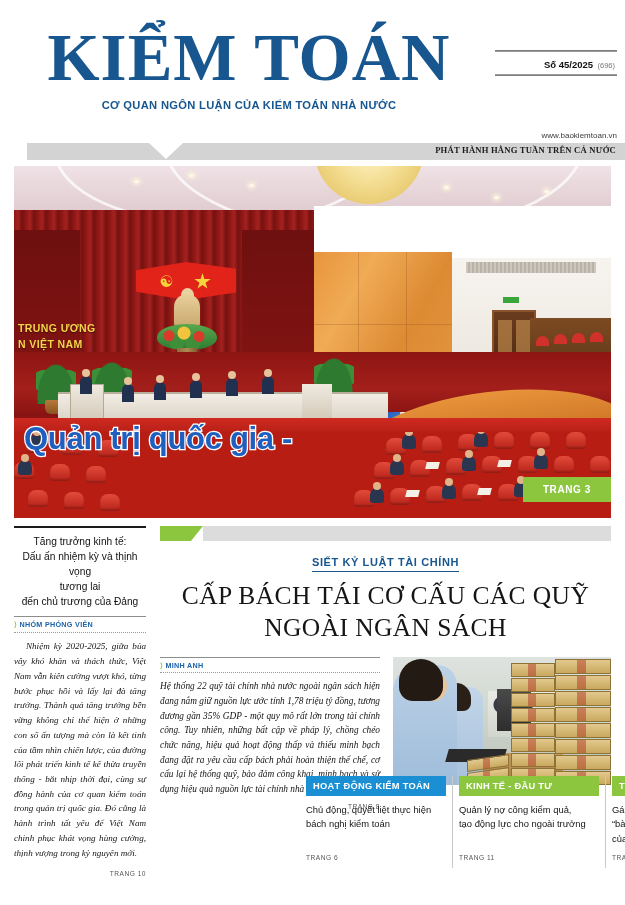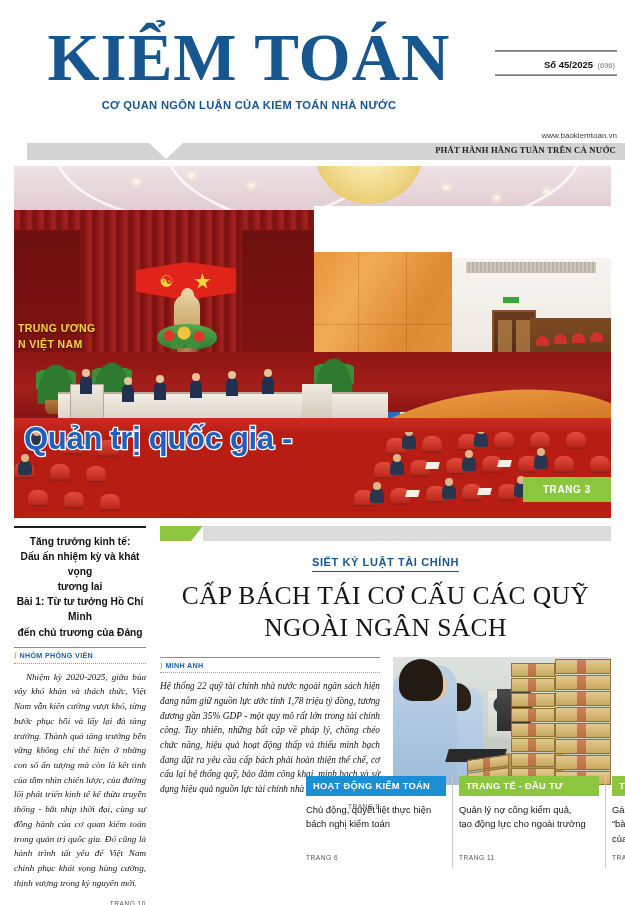--- a/index.html
+++ b/index.html
@@ -328,21 +328,21 @@
 
   
   .lower { position: absolute; left: 14px; top: 526px; width: 597px; height: 360px; }
 
   .col-left {
     position: absolute; left: 0; top: 0; width: 132px; height: 352px;
     border-top: 2px solid #1b1b1b;
     padding-top: 6px;
   }
   .left-head {
-    font-size: 10.2px; font-weight: bold; color: #111;
+    font-size: 10.2px; font-weight: normal; color: #111;
     text-align: center; line-height: 1.48;
   }
   .byline-rule { height: 1px; background: #8d8d8d; margin: 7px 0 3px; }
   .byline {
     font-size: 7.2px; font-weight: bold; color: #1b62a8;
     letter-spacing: .3px;
   }
   .byline .arrow { color: #8cc63f; font-weight: bold; }
   .dotted {
     border-bottom: 1px dotted #9a9a9a; margin: 3px 0 6px; height: 1px;
@@ -672,23 +672,22 @@
 
       <div class="trang3-badge">TRANG 3</div>
     </div>
   </div>
 
   <div class="lower">
 
     <div class="col-left">
       <div class="left-head">
         <div>Tăng trưởng kinh tế:</div>
-        <div>Dấu ấn nhiệm kỳ và khát vọng</div>
+        <div>Dấu ấn nhiệm kỳ và thịnh vọng</div>
         <div>tương lai</div>
-        <div>Bài 1: Từ tư tưởng Hồ Chí Minh</div>
         <div>đến chủ trương của Đảng</div>
       </div>
       <div class="byline-rule"></div>
       <div class="byline">
         <span class="arrow">⟩</span>
         <span>NHÓM PHÓNG VIÊN</span>
       </div>
       <div class="dotted"></div>
       <div class="left-body">Nhiệm kỳ 2020-2025, giữa bủa vây khó khăn và thách thức, Việt Nam vẫn kiên cường vượt khó, từng bước phục hồi và lấy lại đà tăng trưởng. Thành quả tăng trưởng bền vững không chỉ thể hiện ở những con số ấn tượng mà còn là kết tinh của tầm nhìn chiến lược, của đường lối phát triển kinh tế kế thừa truyền thống - bắt nhịp thời đại, cùng sự đồng hành của cơ quan kiểm toán trong quản trị quốc gia. Đó cũng là hành trình tất yếu để Việt Nam chinh phục khát vọng hùng cường, thịnh vượng trong kỷ nguyên mới.</div>
       <div class="trang-mark">TRANG 10</div>
@@ -758,21 +757,21 @@
           <div class="t-head" style="background: rgb(26, 143, 212);">HOẠT ĐỘNG KIỂM TOÁN</div>
           <div class="t-body">
             <div>Chủ động, quyết liệt thực hiện</div>
             <div>bách nghị kiểm toán</div>
           </div>
           <div class="t-trang">TRANG 6</div>
         </div>
         <div class="vdiv" style="left:146px"></div>
 
         <div class="teaser t2">
-          <div class="t-head" style="background: rgb(140, 198, 63);">TRANG TẾ - ĐẦU TƯ</div>
+          <div class="t-head" style="background: rgb(140, 198, 63);">KINH TẾ - ĐẦU TƯ</div>
           <div class="t-body">
             <div>Quản lý nợ công kiểm quả,</div>
             <div>tạo động lực cho ngoài trưởng</div>
           </div>
           <div class="t-trang">TRANG 11</div>
         </div>
         <div class="vdiv" style="left:299px"></div>
 
         <div class="teaser t3">
           <div class="t-head" style="background: rgb(140, 198, 63);">TÀI CHÍNH - KINH DOANH</div>

